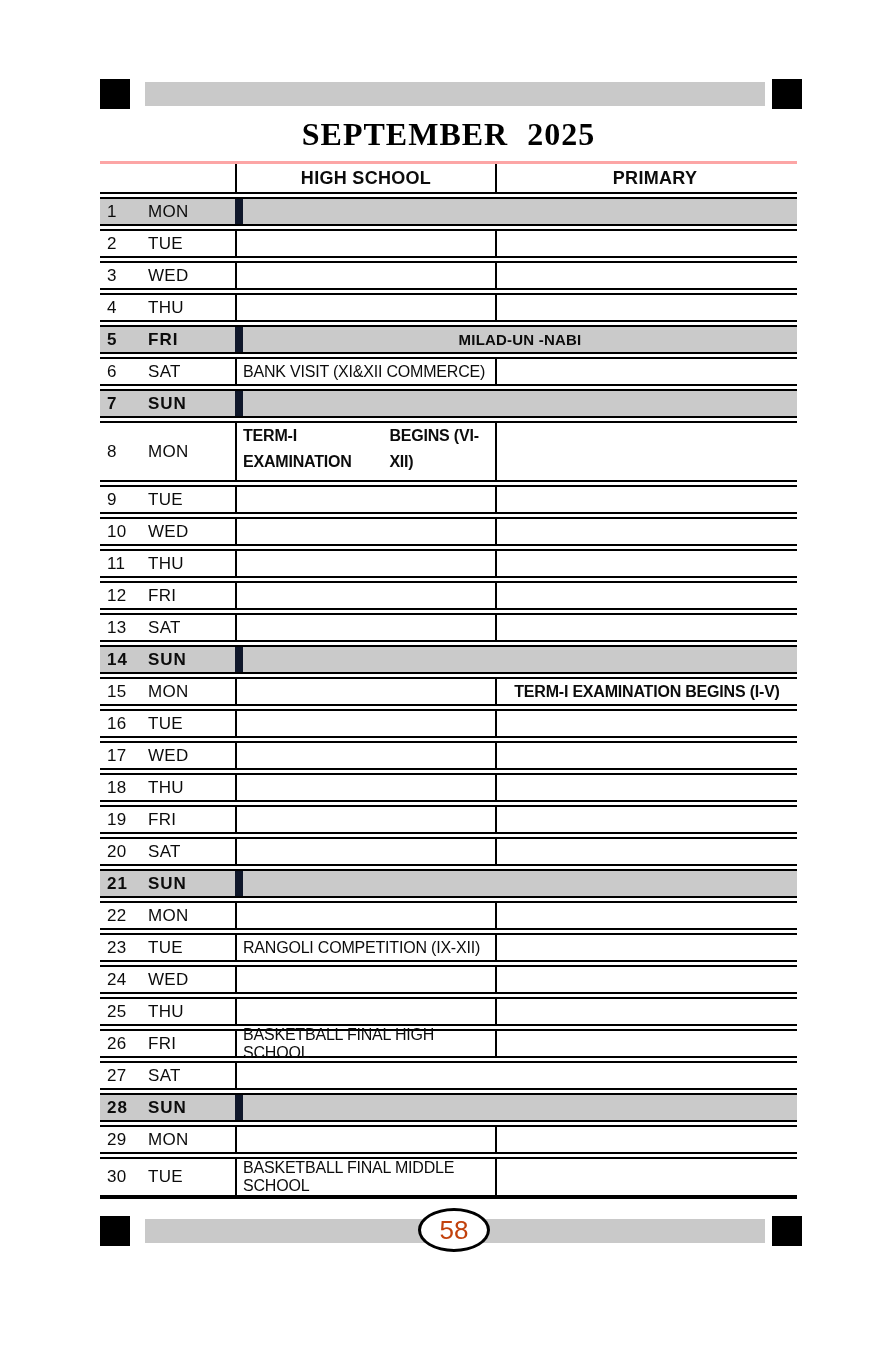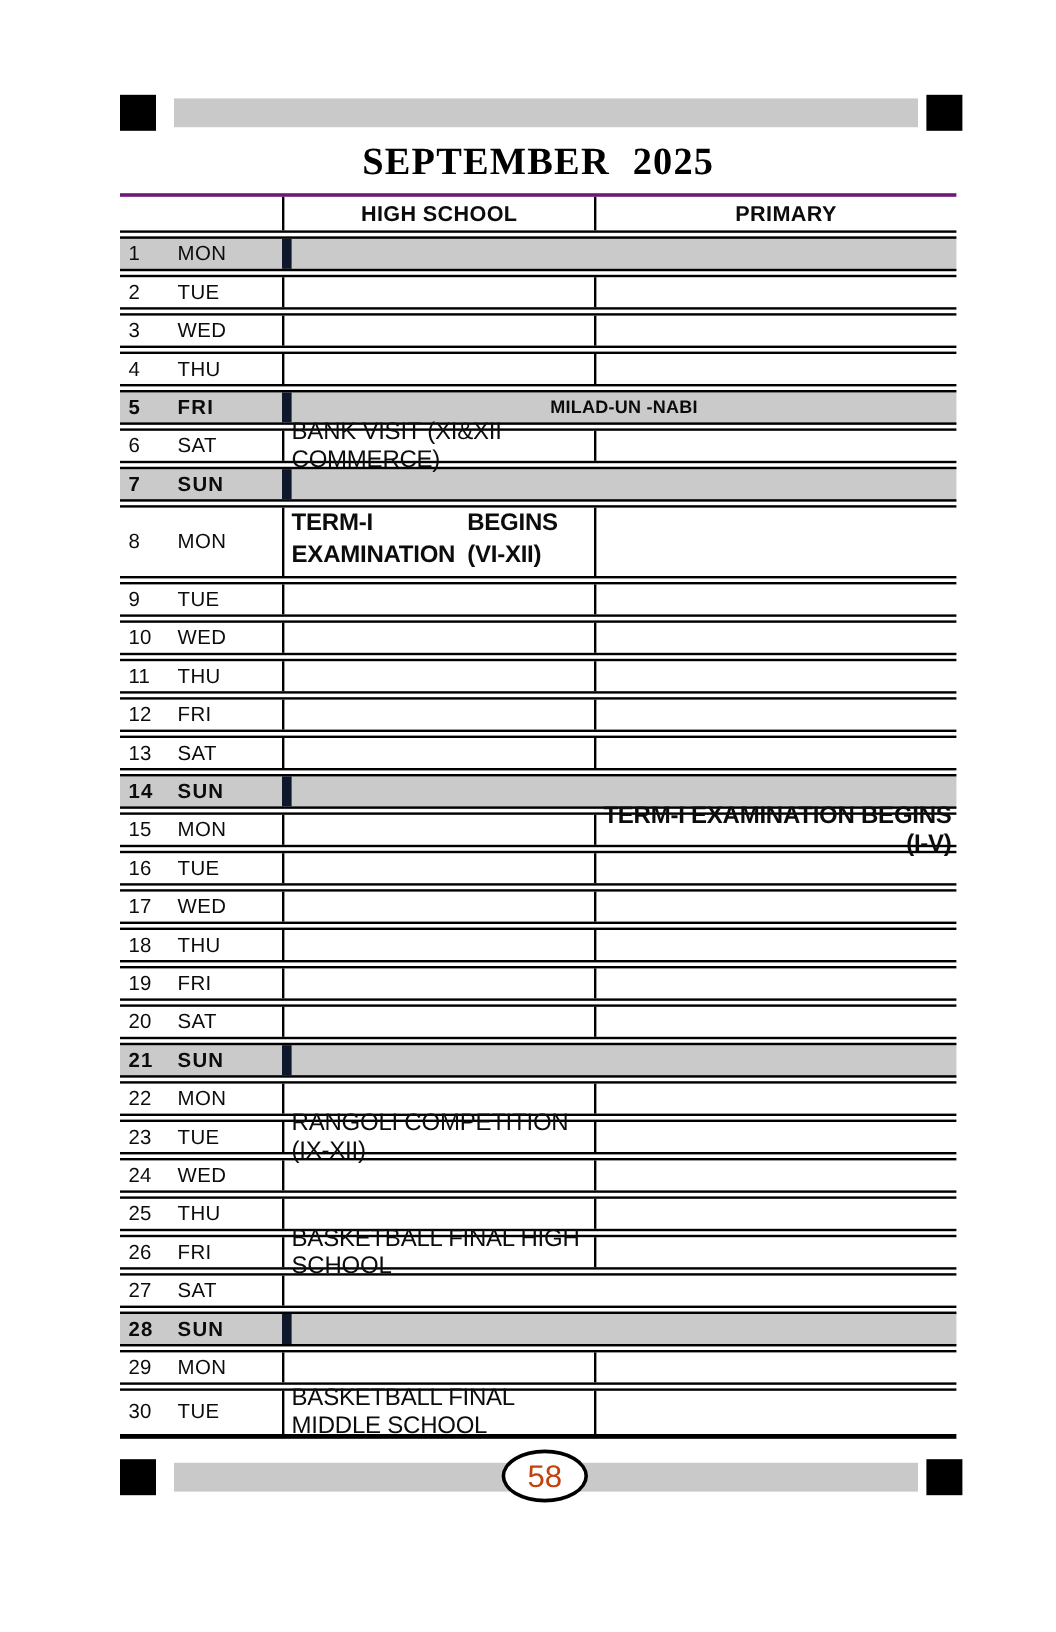--- a/index.html
+++ b/index.html
@@ -34,21 +34,21 @@
     letter-spacing: 1px;
     word-spacing: 10px;
     color: #000;
   }
 
   
   .calendar { position: absolute; left: 100px; top: 161px; width: 697px; }
   .thead {
     display: flex;
     height: 33px;
-    border-top: 3px solid #701a75;
+    border-top: 3px solid #fca5a5;
     border-bottom: 2px solid #000;
     margin-bottom: 3px;
     font-weight: 700;
     font-size: 18px;
   }
   .thead .hc { display: flex; align-items: center; justify-content: center; letter-spacing: 0.3px; }
   .thead .hc1 { width: 135px; }
   .thead .hc2 { width: 260px; border-left: 2px solid #000; }
   .thead .hc3 { width: 302px; border-left: 2px solid #000; padding-left: 16px; }
 
@@ -68,21 +68,21 @@
     width: 135px;
     display: flex;
     align-items: center;
     padding-left: 7px;
     font-size: 17px;
     letter-spacing: 0.3px;
   }
   .daycell .num { width: 41px; }
   .daycell.bold { font-weight: 700; letter-spacing: 1px; }
 
-  .cell { display: flex; align-items: center; font-size: 20px; letter-spacing: -0.2px; }
+  .cell { display: flex; align-items: center; font-size: 16px; letter-spacing: -0.2px; }
   .cell-hs { width: 260px; border-left: 2px solid #000; padding: 0 6px; }
   .cell-pr { width: 302px; border-left: 2px solid #000; padding: 0 4px; justify-content: center; text-align: right; }
   .cell-span { width: 562px; border-left: 8px solid #0f172a; justify-content: center; text-align: center; font-weight: 700; font-size: 15px; letter-spacing: 0.2px; }
   .cell .b { font-weight: 700; }
   .cell-hs.multiline { flex-direction: row; align-items: flex-start; justify-content: center; line-height: 26px; }
 
   
   .page-oval {
     position: absolute;
     left: 418px; top: 1208px;

